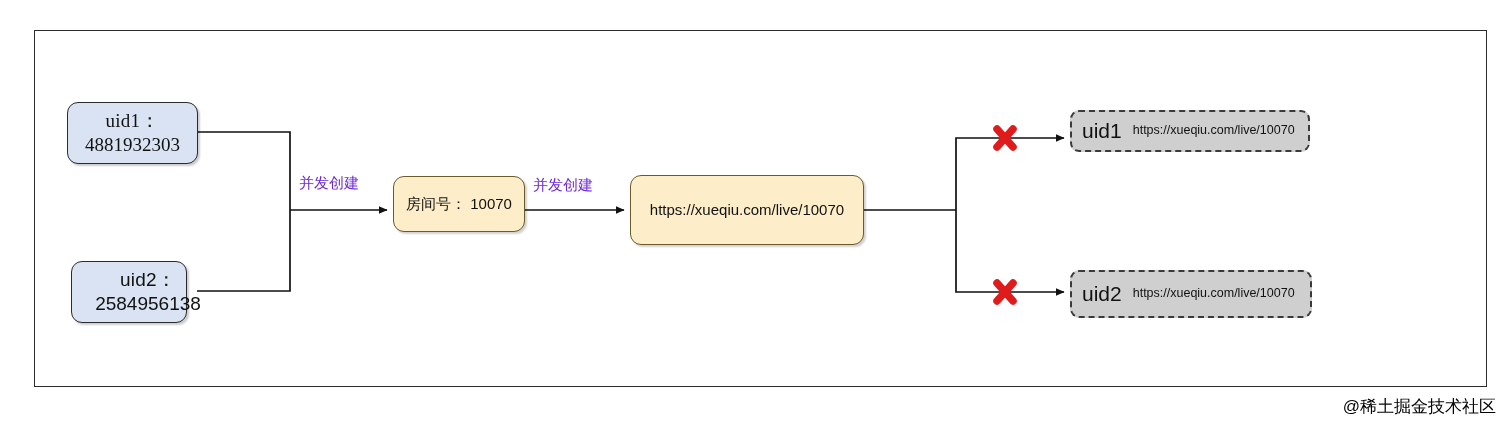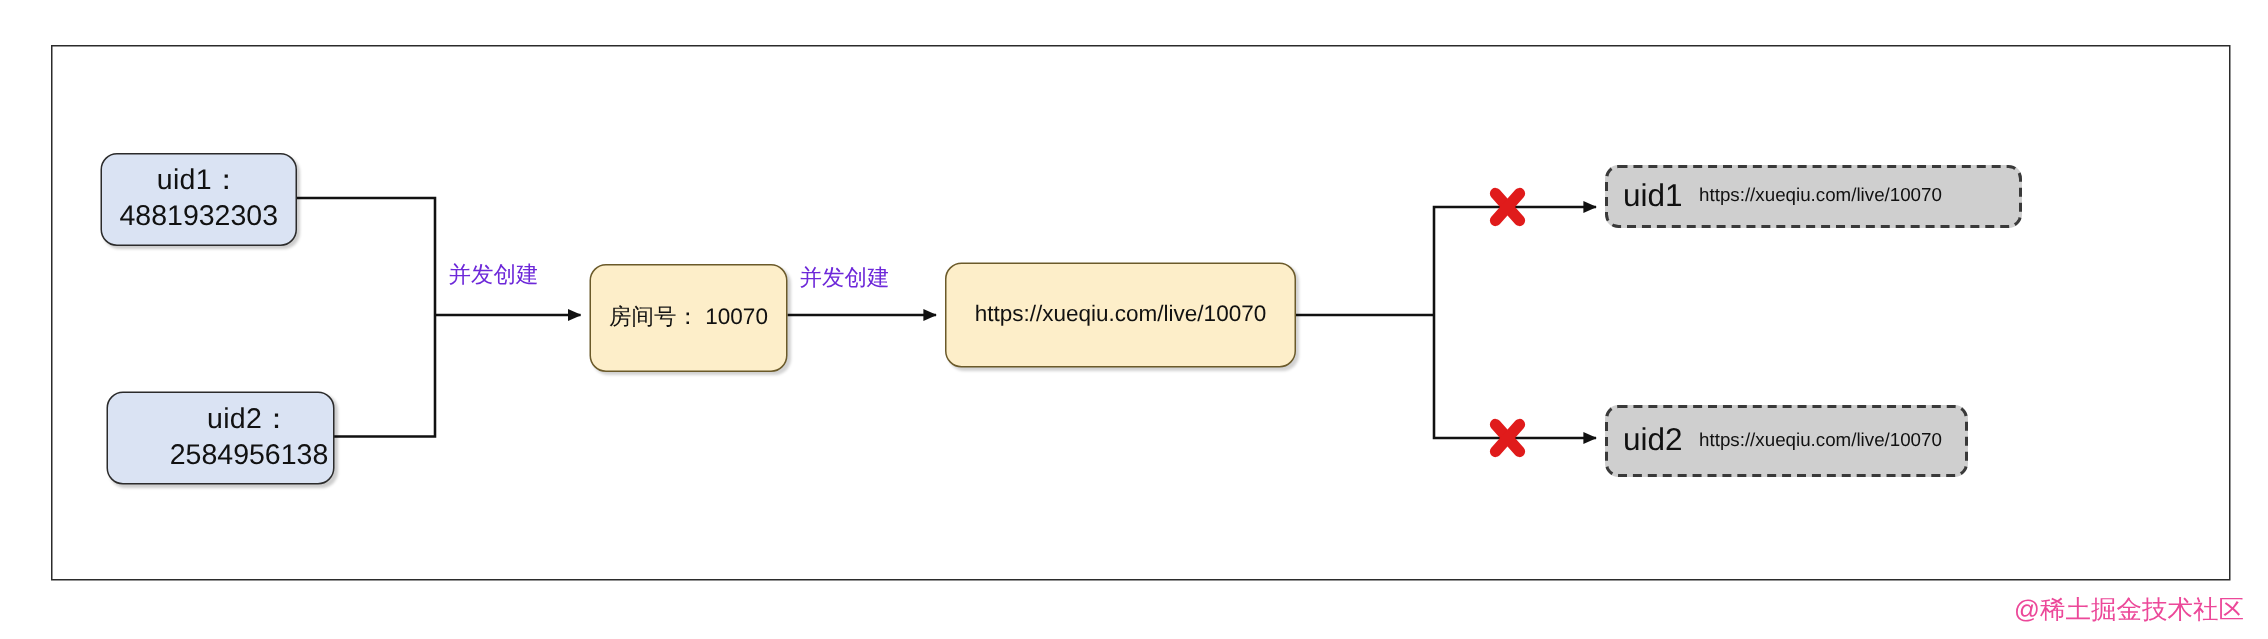--- a/index.html
+++ b/index.html
@@ -93,21 +93,21 @@
     top: 0;
     width: 1512px;
     height: 426px;
     pointer-events: none;
   }
   .watermark {
     position: absolute;
     right: 16px;
     bottom: 8px;
     font-size: 17px;
-    color: #ec4899;
+    color: #000000;
     white-space: nowrap;
   }
 </style>
 </head>
 <body>
 
 <div id="canvas">
 
   <div class="frame"></div>
 
@@ -139,43 +139,43 @@
         <line x1="997" y1="129" x2="1013" y2="147"></line>
         <line x1="1013" y1="129" x2="997" y2="147"></line>
       </g>
       <g>
         <line x1="997" y1="283" x2="1013" y2="301"></line>
         <line x1="1013" y1="283" x2="997" y2="301"></line>
       </g>
     </g>
   </svg>
 
-  <div class="node node-blue" style="left:67px; top:102px; width:131px; height:62px;">
+  <div class="node node-blue" style="left:67px; top:102px; width:131px; height:62px;font-family:Liberation Serif, serif;">
     <div class="uid-title">uid1：</div>
     <div class="uid-num">4881932303</div>
   </div>
 
-  <div class="node node-blue" style="left:71px; top:261px; width:152px; height:62px;padding-left:38px;">
+  <div class="node node-blue" style="left:71px; top:261px; width:116px; height:62px;padding-left:38px;">
     <div class="uid-title">uid2：</div>
     <div class="uid-num">2584956138</div>
   </div>
 
   <div class="edge-label" style="left:299px; top:174px;">并发创建</div>
 
-  <div class="node node-yellow" style="left:393px; top:176px; width:132px; height:72px;">
+  <div class="node node-yellow" style="left:393px; top:176px; width:132px; height:56px;">
     <div class="yellow-label">房间号： 10070</div>
   </div>
 
   <div class="edge-label" style="left:533px; top:176px;">并发创建</div>
 
   <div class="node node-yellow" style="left:630px; top:175px; width:234px; height:70px;">
     <div class="yellow-label">https://xueqiu.com/live/10070</div>
   </div>
 
-  <div class="node node-gray" style="left:1070px; top:110px; width:278px; height:42px;">
+  <div class="node node-gray" style="left:1070px; top:110px; width:240px; height:42px;">
     <div class="gray-uid">uid1</div>
     <div class="gray-url">https://xueqiu.com/live/10070</div>
   </div>
 
   <div class="node node-gray" style="left:1070px; top:270px; width:242px; height:48px;text-align:center;">
     <div class="gray-uid">uid2</div>
     <div class="gray-url">https://xueqiu.com/live/10070</div>
   </div>
 
   <div class="watermark">@稀土掘金技术社区</div>

